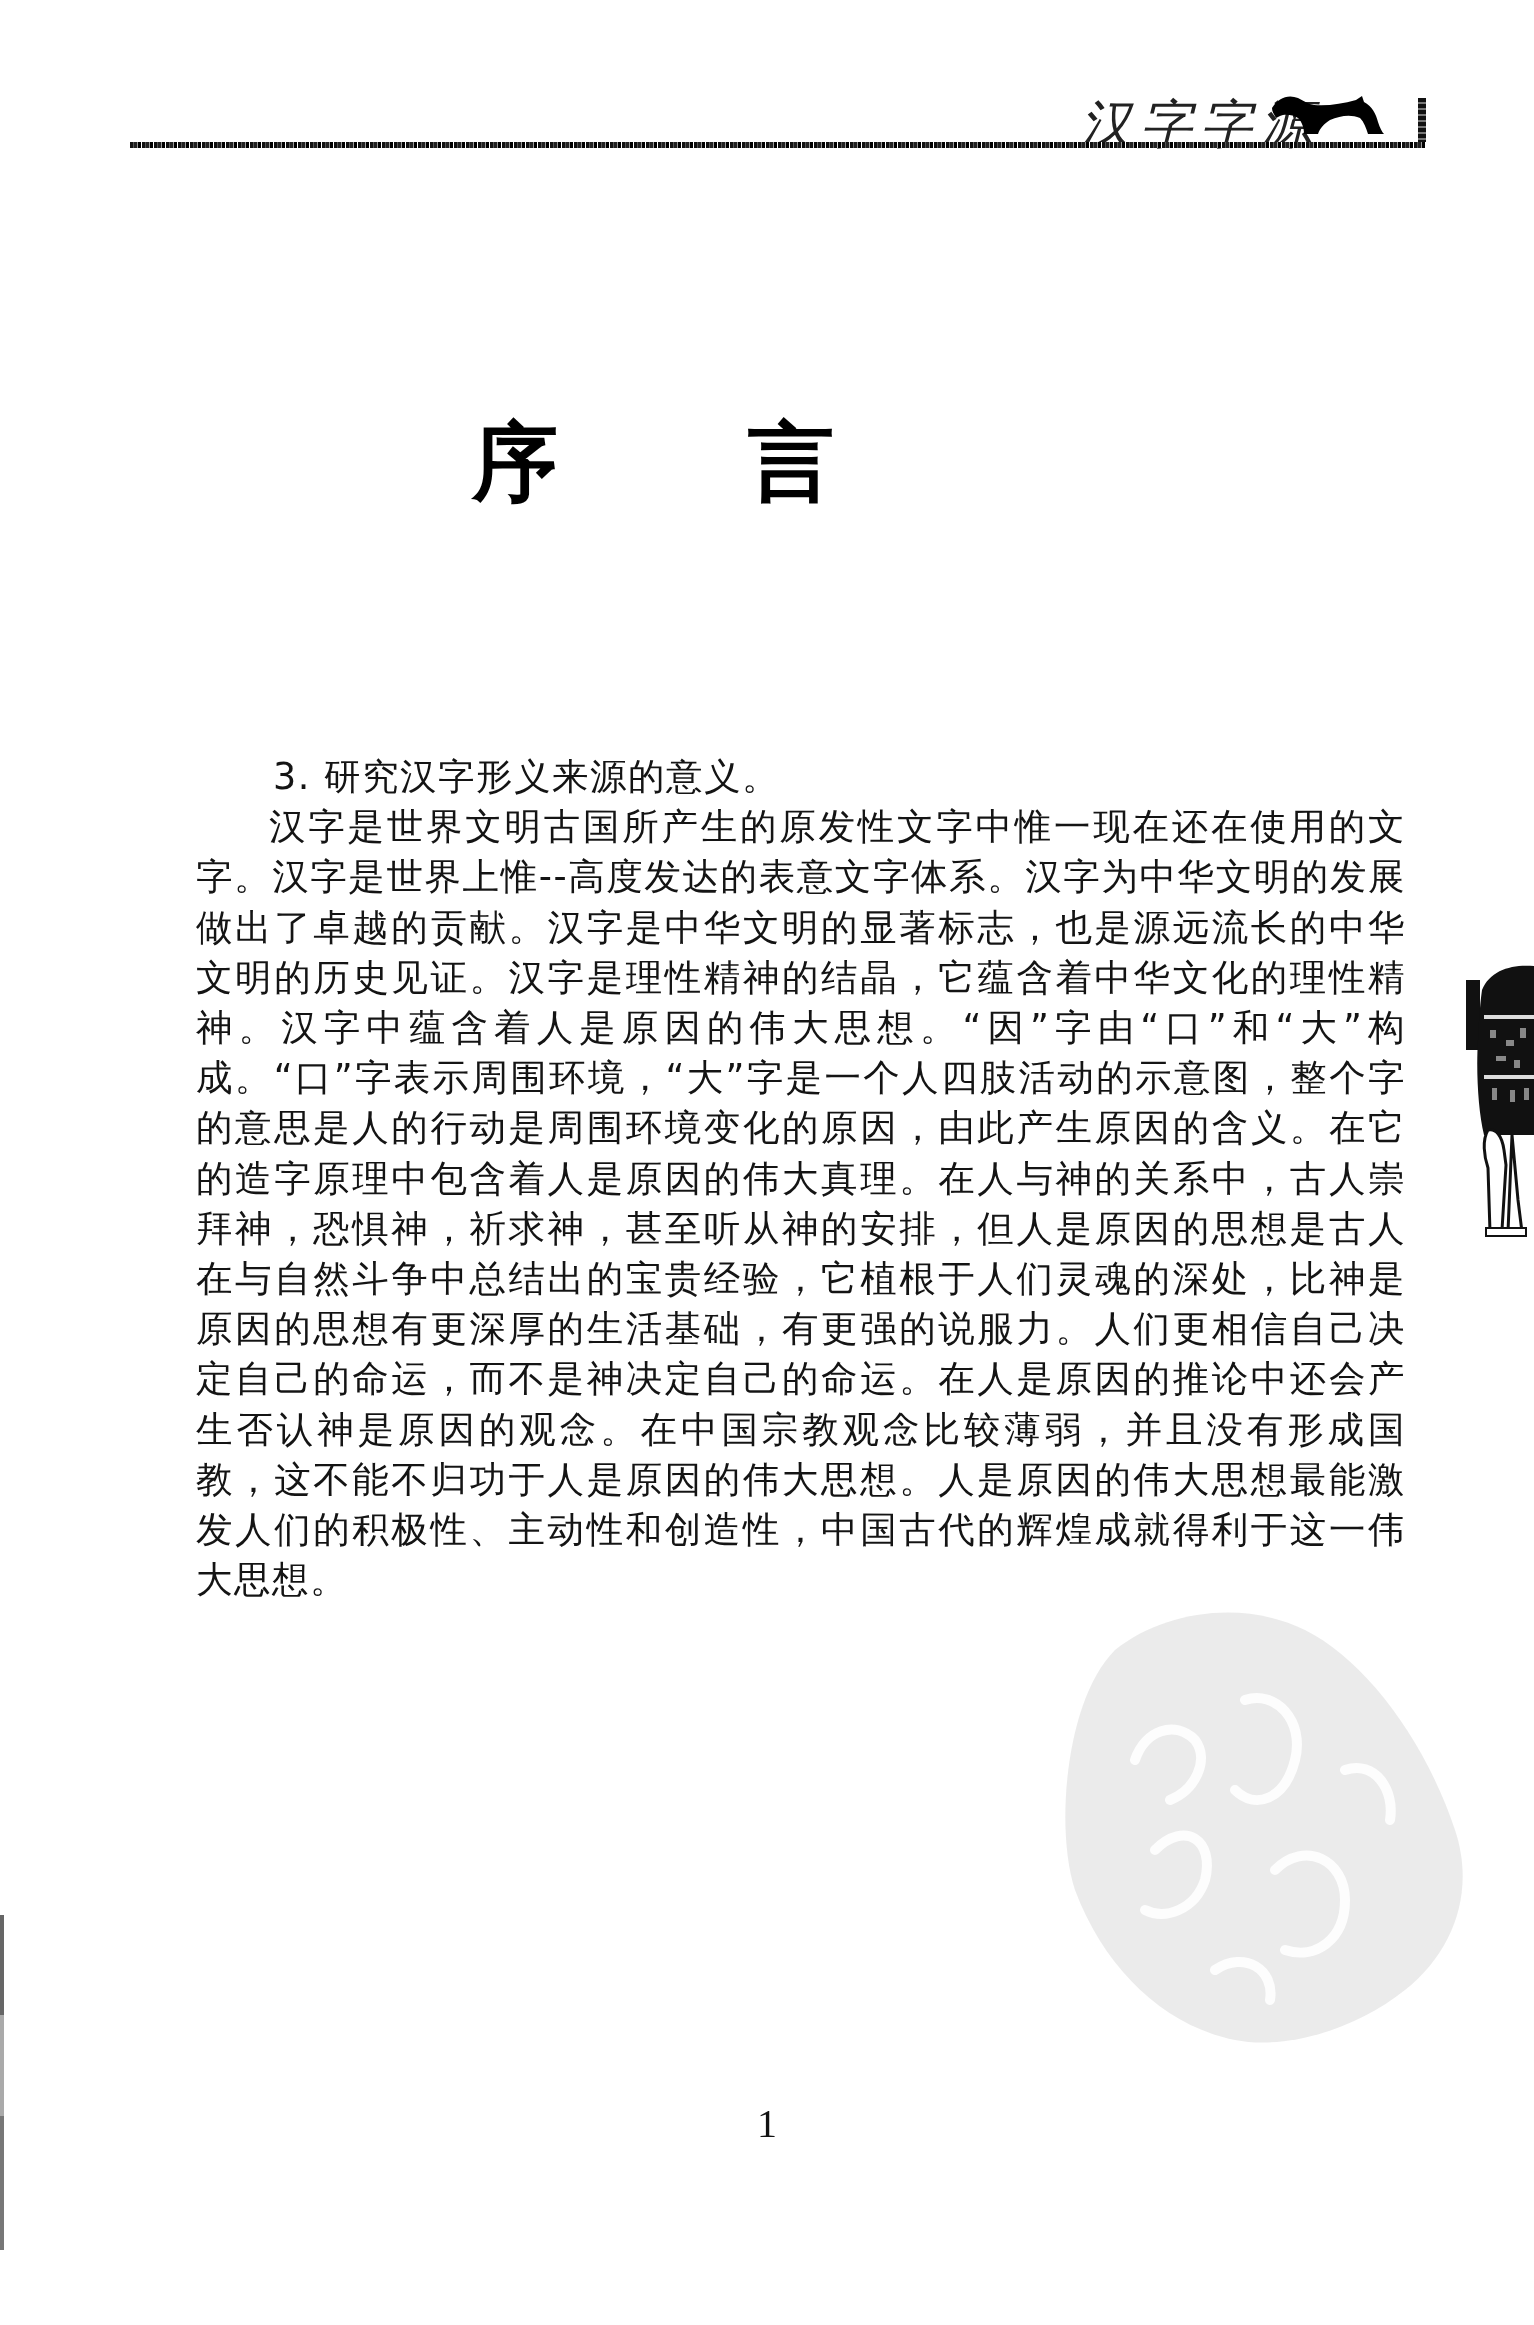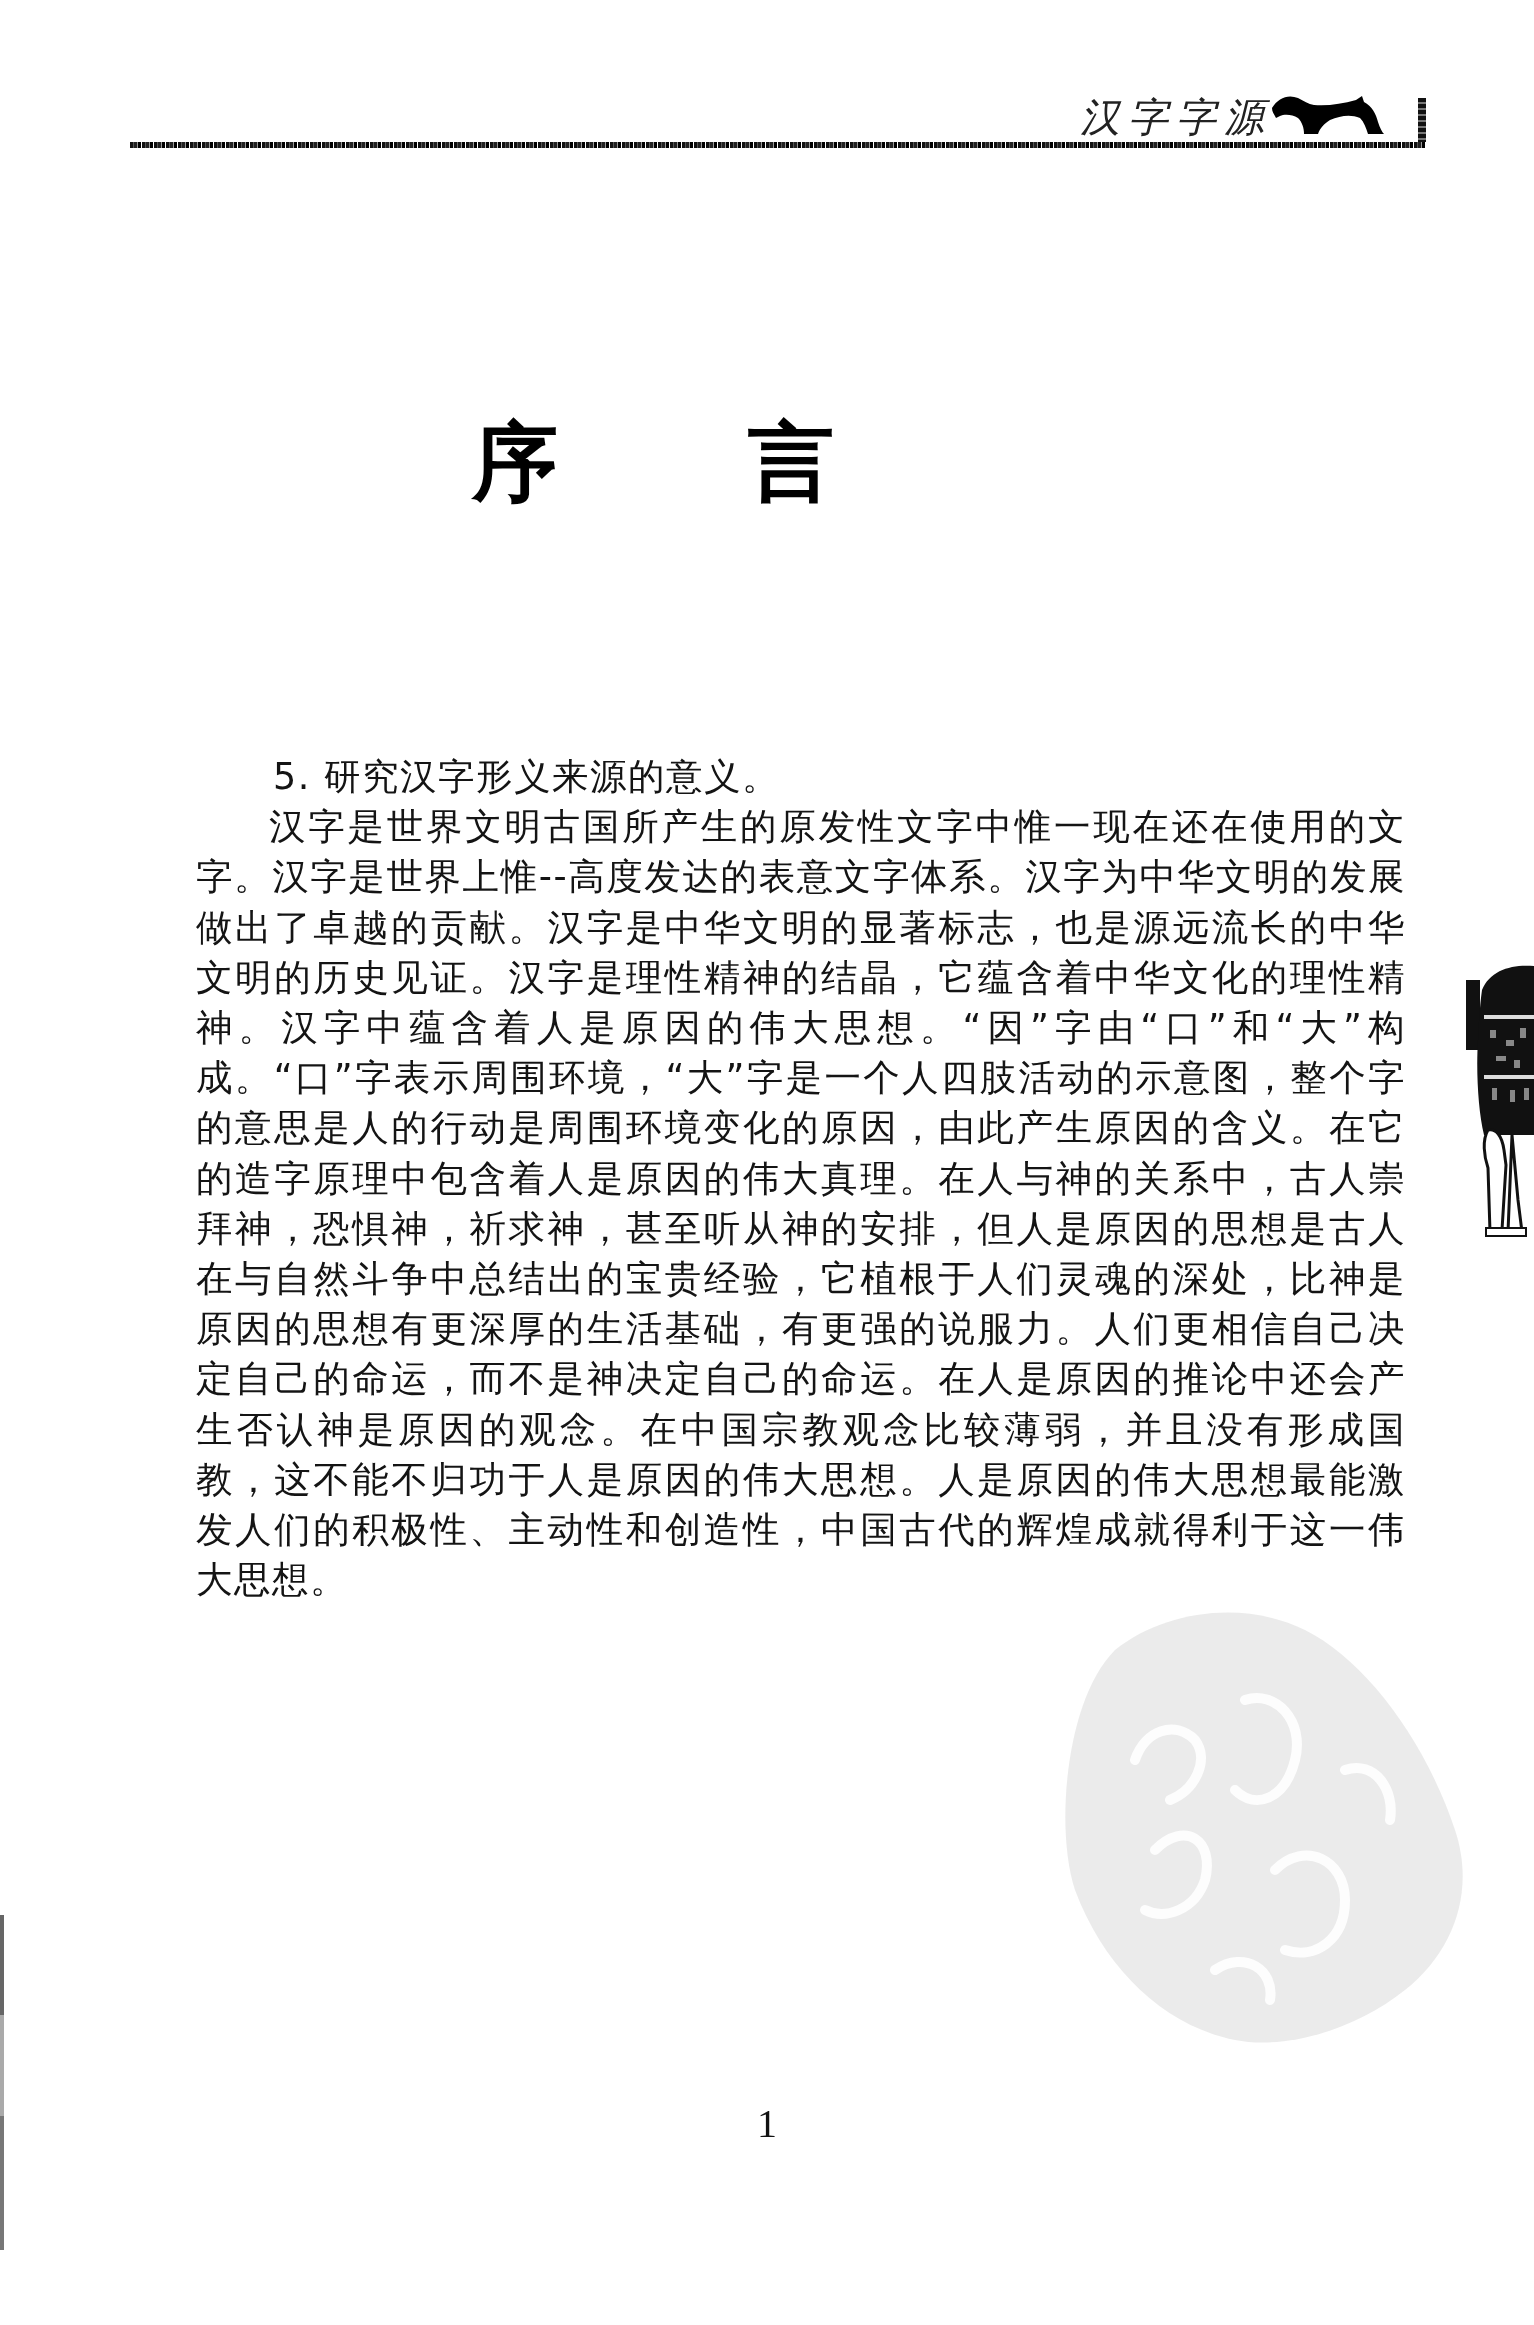--- a/index.html
+++ b/index.html
@@ -28,21 +28,21 @@
     top: 88px;
     width: 1300px;
     height: 70px;
   }
   .header-title {
     position: absolute;
     left: 950px;
     top: 2px;
     font-family: Liberation Mono, monospace;
     font-style: italic;
-    font-size: 40px;
+    font-size: 52px;
     letter-spacing: 8px;
     color: #222;
   }
   .header-ornament {
     position: absolute;
     left: 1140px;
     top: 4px;
     width: 125px;
     height: 45px;
   }
@@ -162,21 +162,21 @@
       <path d="M90,170 C100,140 130,130 150,150 C165,170 150,200 125,210"></path>
       <path d="M110,260 C140,230 170,250 160,290 C150,320 120,330 100,320"></path>
       <path d="M200,110 C230,100 260,130 250,170 C240,210 210,220 190,200"></path>
       <path d="M230,280 C260,250 300,270 300,310 C300,350 270,370 240,360"></path>
       <path d="M300,180 C330,170 350,200 345,230"></path>
       <path d="M170,380 C200,360 230,380 225,410"></path>
     </g>
   </svg>
 
   <div class="body-text">
-    <p class="heading">5. 研究汉字形义来源的意义。</p>
+    <p class="heading">3. 研究汉字形义来源的意义。</p>
     <p class="indent">汉字是世界文明古国所产生的原发性文字中惟一现在还在使用的文字。汉字是世界上惟--高度发达的表意文字体系。汉字为中华文明的发展做出了卓越的贡献。汉字是中华文明的显著标志，也是源远流长的中华文明的历史见证。汉字是理性精神的结晶，它蕴含着中华文化的理性精神。汉字中蕴含着人是原因的伟大思想。“因”字由“口”和“大”构成。“口”字表示周围环境，“大”字是一个人四肢活动的示意图，整个字的意思是人的行动是周围环境变化的原因，由此产生原因的含义。在它的造字原理中包含着人是原因的伟大真理。在人与神的关系中，古人崇拜神，恐惧神，祈求神，甚至听从神的安排，但人是原因的思想是古人在与自然斗争中总结出的宝贵经验，它植根于人们灵魂的深处，比神是原因的思想有更深厚的生活基础，有更强的说服力。人们更相信自己决定自己的命运，而不是神决定自己的命运。在人是原因的推论中还会产生否认神是原因的观念。在中国宗教观念比较薄弱，并且没有形成国教，这不能不归功于人是原因的伟大思想。人是原因的伟大思想最能激发人们的积极性、主动性和创造性，中国古代的辉煌成就得利于这一伟大思想。</p>
   </div>
 
   <svg class="thumb-tab" viewBox="0 0 72 285">
     <rect x="4" y="20" width="14" height="70" fill="#111"></rect>
     <path d="M20,30 C28,10 50,4 72,6 L72,175 L22,175 C16,150 14,110 16,80 C17,60 18,44 20,30 Z" fill="#111"></path>
     <rect x="22" y="55" width="50" height="4" fill="#ddd"></rect>
     <rect x="22" y="115" width="50" height="4" fill="#ddd"></rect>
     <g fill="#888">
       <rect x="28" y="70" width="6" height="8"></rect>

